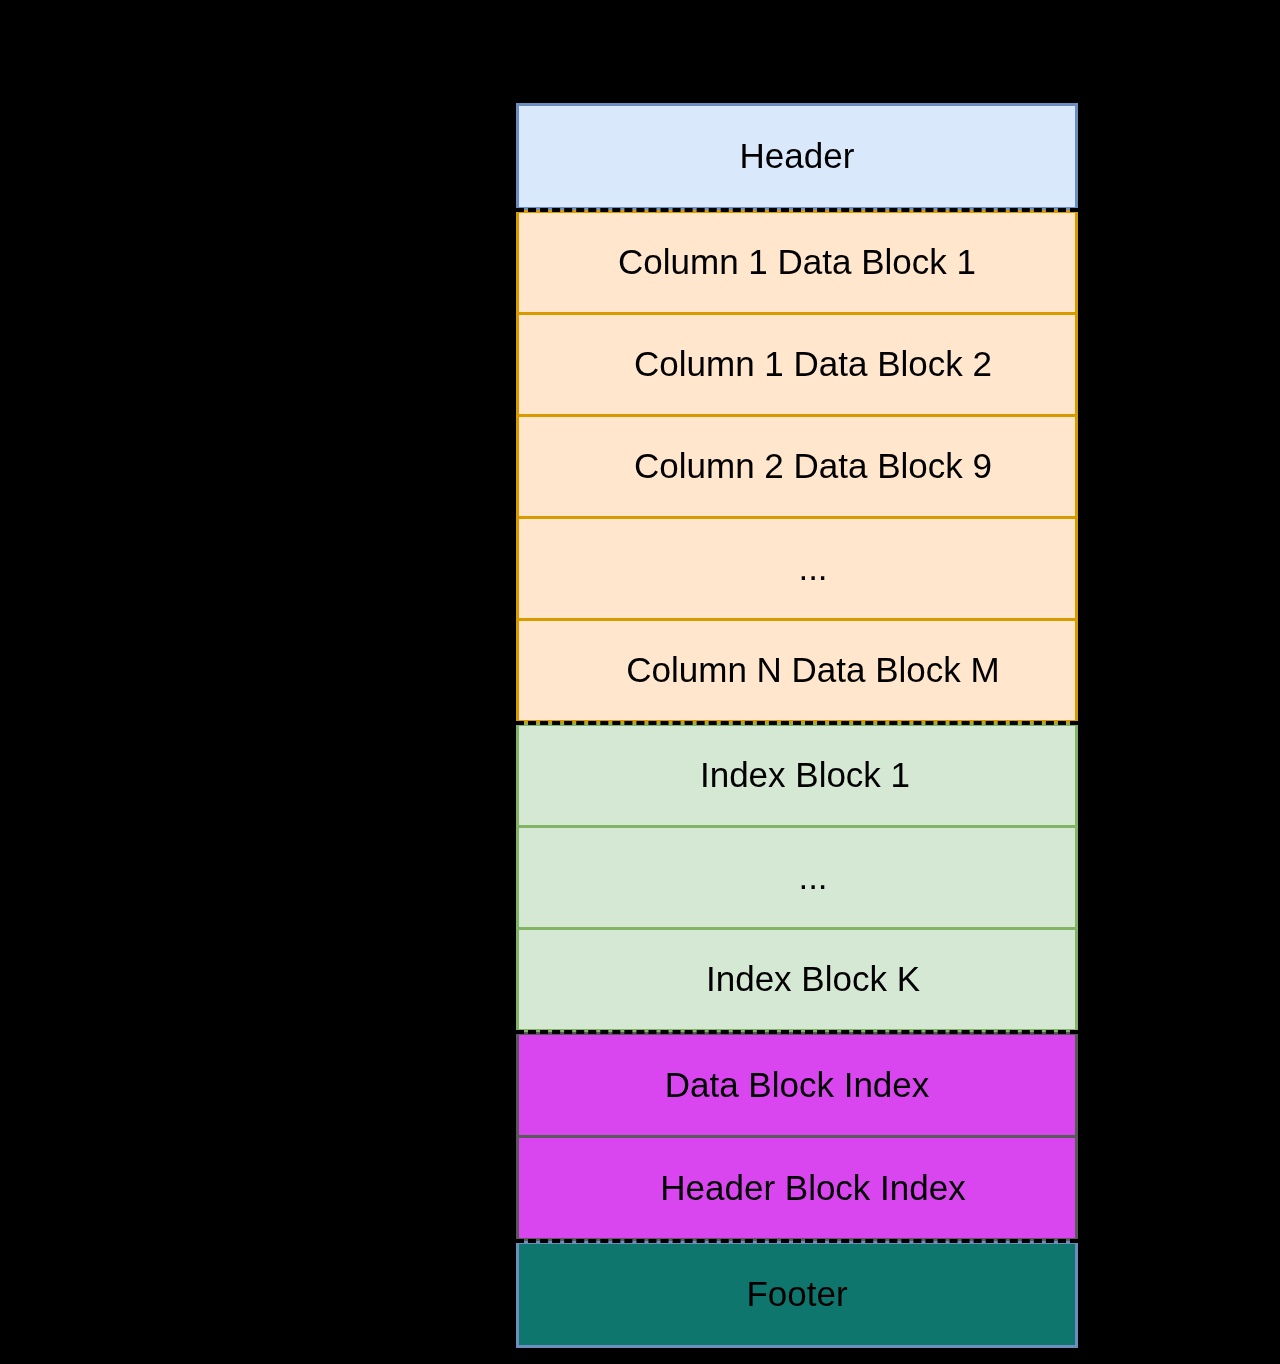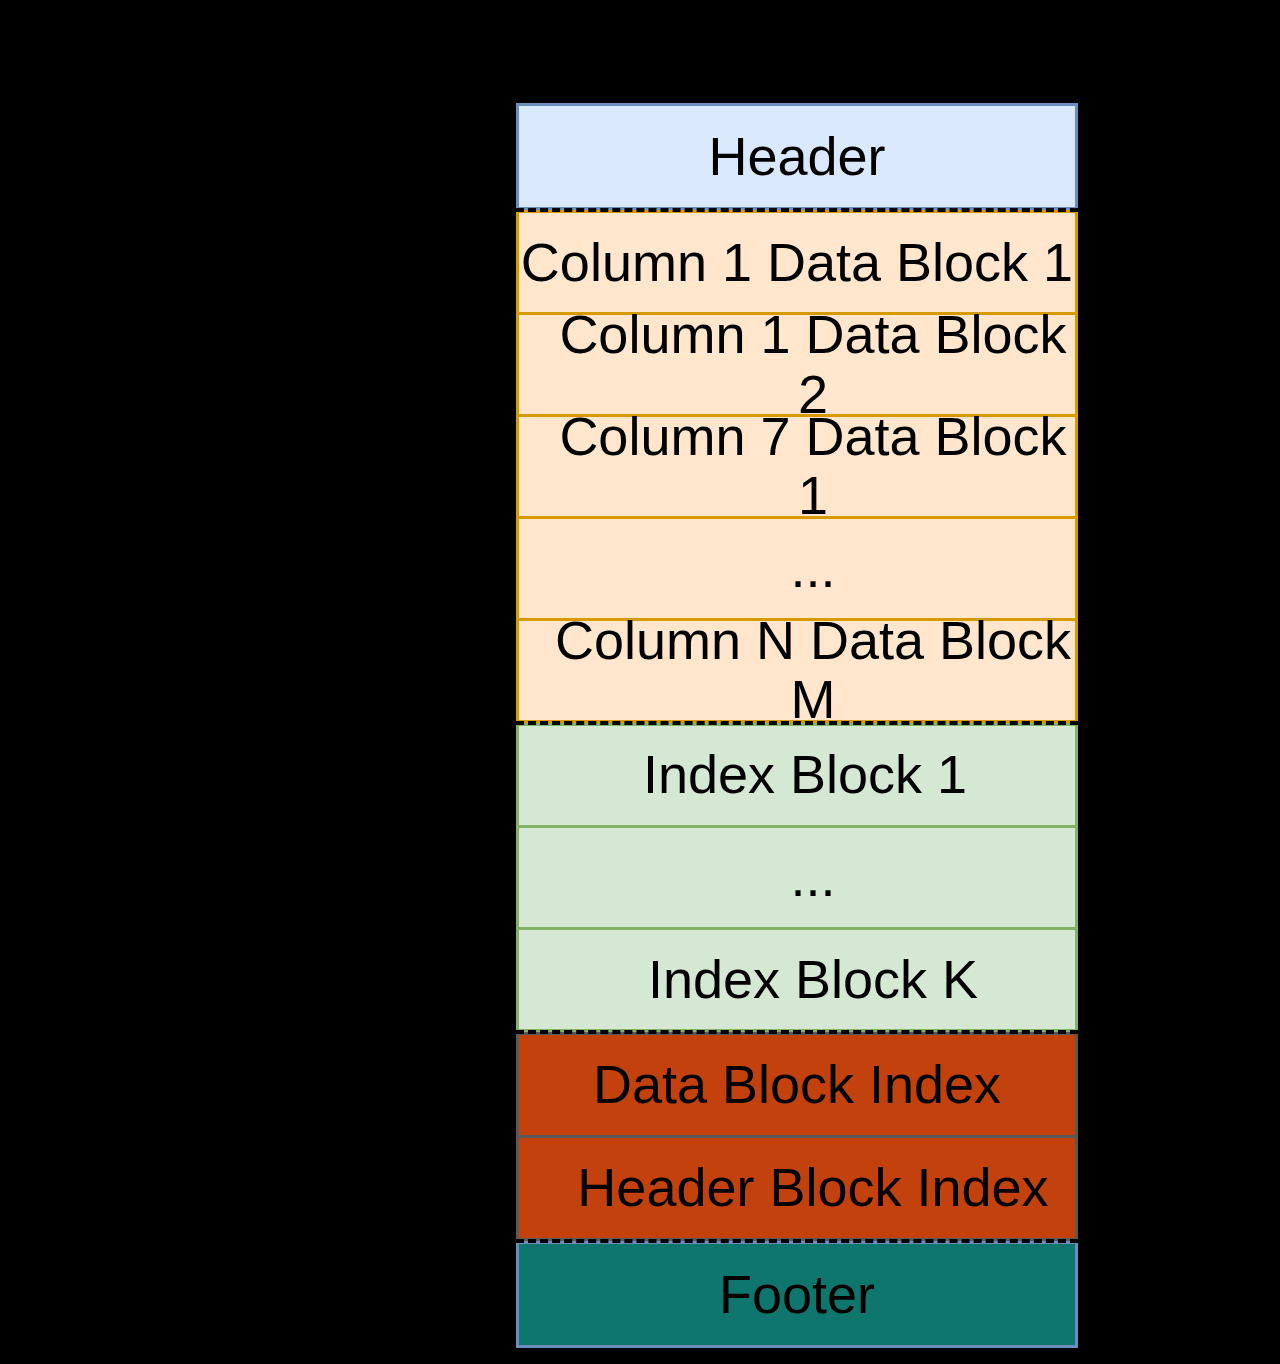--- a/index.html
+++ b/index.html
@@ -39,21 +39,21 @@
     flex-basis: 0;
     min-height: 0;
   }
 
   .block {
     flex: 1 1 0;
     display: flex;
     align-items: center;
     justify-content: center;
     text-align: center;
-    font-size: 54px;
+    font-size: 35px;
     line-height: 1.1;
     color: #000000;
     box-sizing: border-box;
     min-height: 0;
   }
 
   .block + .block {
     border-top-style: solid;
     border-top-width: 3px;
     padding-left: 32px;
@@ -73,30 +73,30 @@
 <body>
 
 <div class="canvas">
   <div class="diagram">
       <div class="section" style="flex-grow: 1; background-color: rgb(218, 232, 252); border-color: rgb(108, 142, 191);">
         <div class="block" style="border-color: rgb(108, 142, 191);">Header</div>
       </div>
       <div class="section" style="flex-grow: 5; background-color: rgb(255, 230, 204); border-color: rgb(215, 155, 0);">
         <div class="block" style="border-color: rgb(215, 155, 0);">Column 1 Data Block 1</div>
         <div class="block" style="border-color: rgb(215, 155, 0);">Column 1 Data Block 2</div>
-        <div class="block" style="border-color: rgb(215, 155, 0);">Column 7 Data Block 1</div>
+        <div class="block" style="border-color: rgb(215, 155, 0);">Column 2 Data Block 9</div>
         <div class="block" style="border-color: rgb(215, 155, 0);">...</div>
         <div class="block" style="border-color: rgb(215, 155, 0);">Column N Data Block M</div>
       </div>
       <div class="section" style="flex-grow: 3; background-color: rgb(213, 232, 212); border-color: rgb(130, 179, 102);">
         <div class="block" style="border-color: rgb(130, 179, 102); padding-left: 16px;">Index Block 1</div>
         <div class="block" style="border-color: rgb(130, 179, 102);">...</div>
         <div class="block" style="border-color: rgb(130, 179, 102);">Index Block K</div>
       </div>
-      <div class="section" style="flex-grow: 2; background-color: #c2410c; border-color: rgb(89, 89, 89);">
+      <div class="section" style="flex-grow: 2; background-color: #d946ef; border-color: rgb(89, 89, 89);">
         <div class="block" style="border-color: rgb(89, 89, 89);">Data Block Index</div>
         <div class="block" style="border-color: rgb(89, 89, 89);">Header Block Index</div>
       </div>
       <div class="section" style="flex-grow: 1; background-color: #0f766e; border-color: rgb(108, 142, 191);">
         <div class="block" style="border-color: rgb(108, 142, 191);">Footer</div>
       </div>
       <div class="dashed-separator" style="top: 105px; border-top-color: rgb(0, 0, 0);"></div>
       <div class="dashed-separator" style="top: 618px; border-top-color: rgb(0, 0, 0);"></div>
       <div class="dashed-separator" style="top: 927px; border-top-color: rgb(0, 0, 0);"></div>
       <div class="dashed-separator" style="top: 1136px; border-top-color: rgb(0, 0, 0);"></div>

